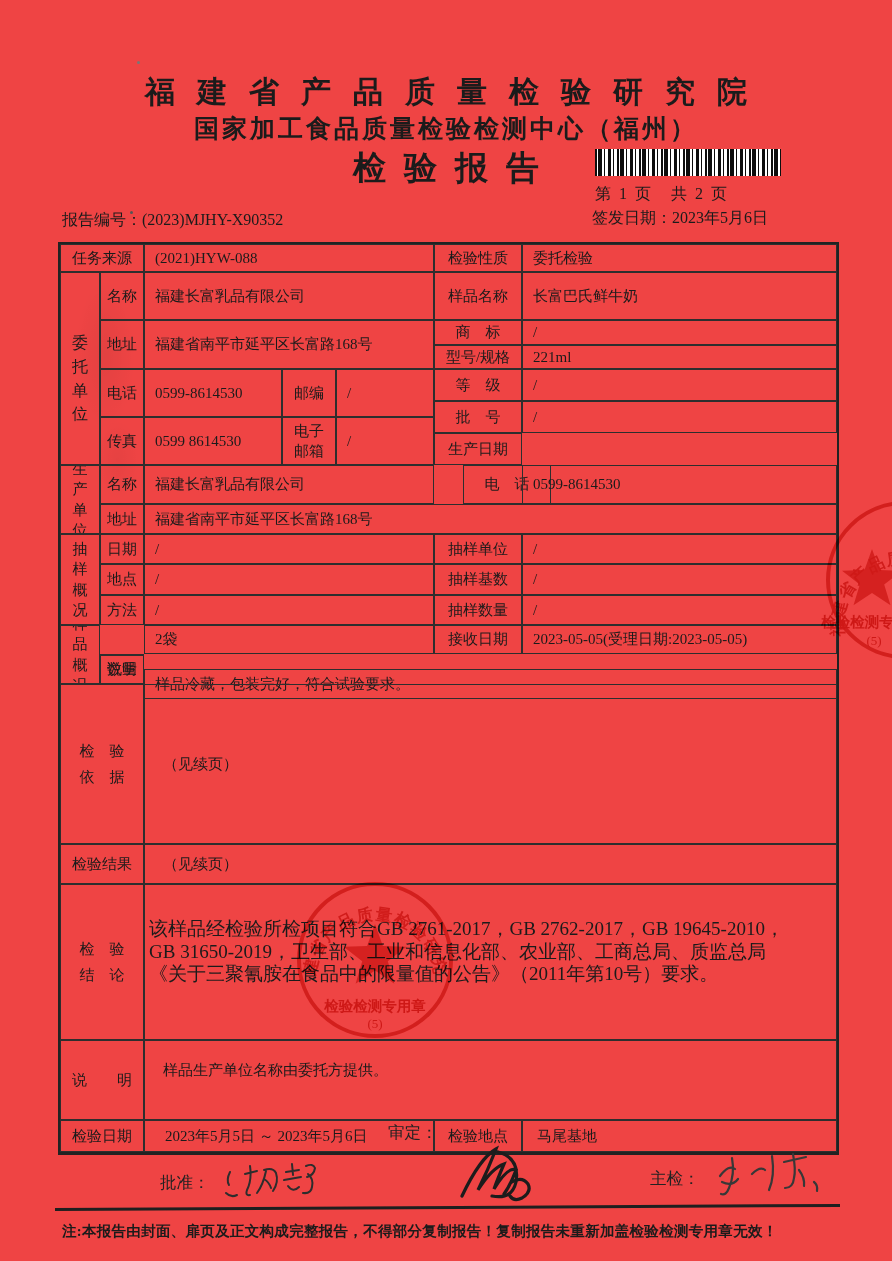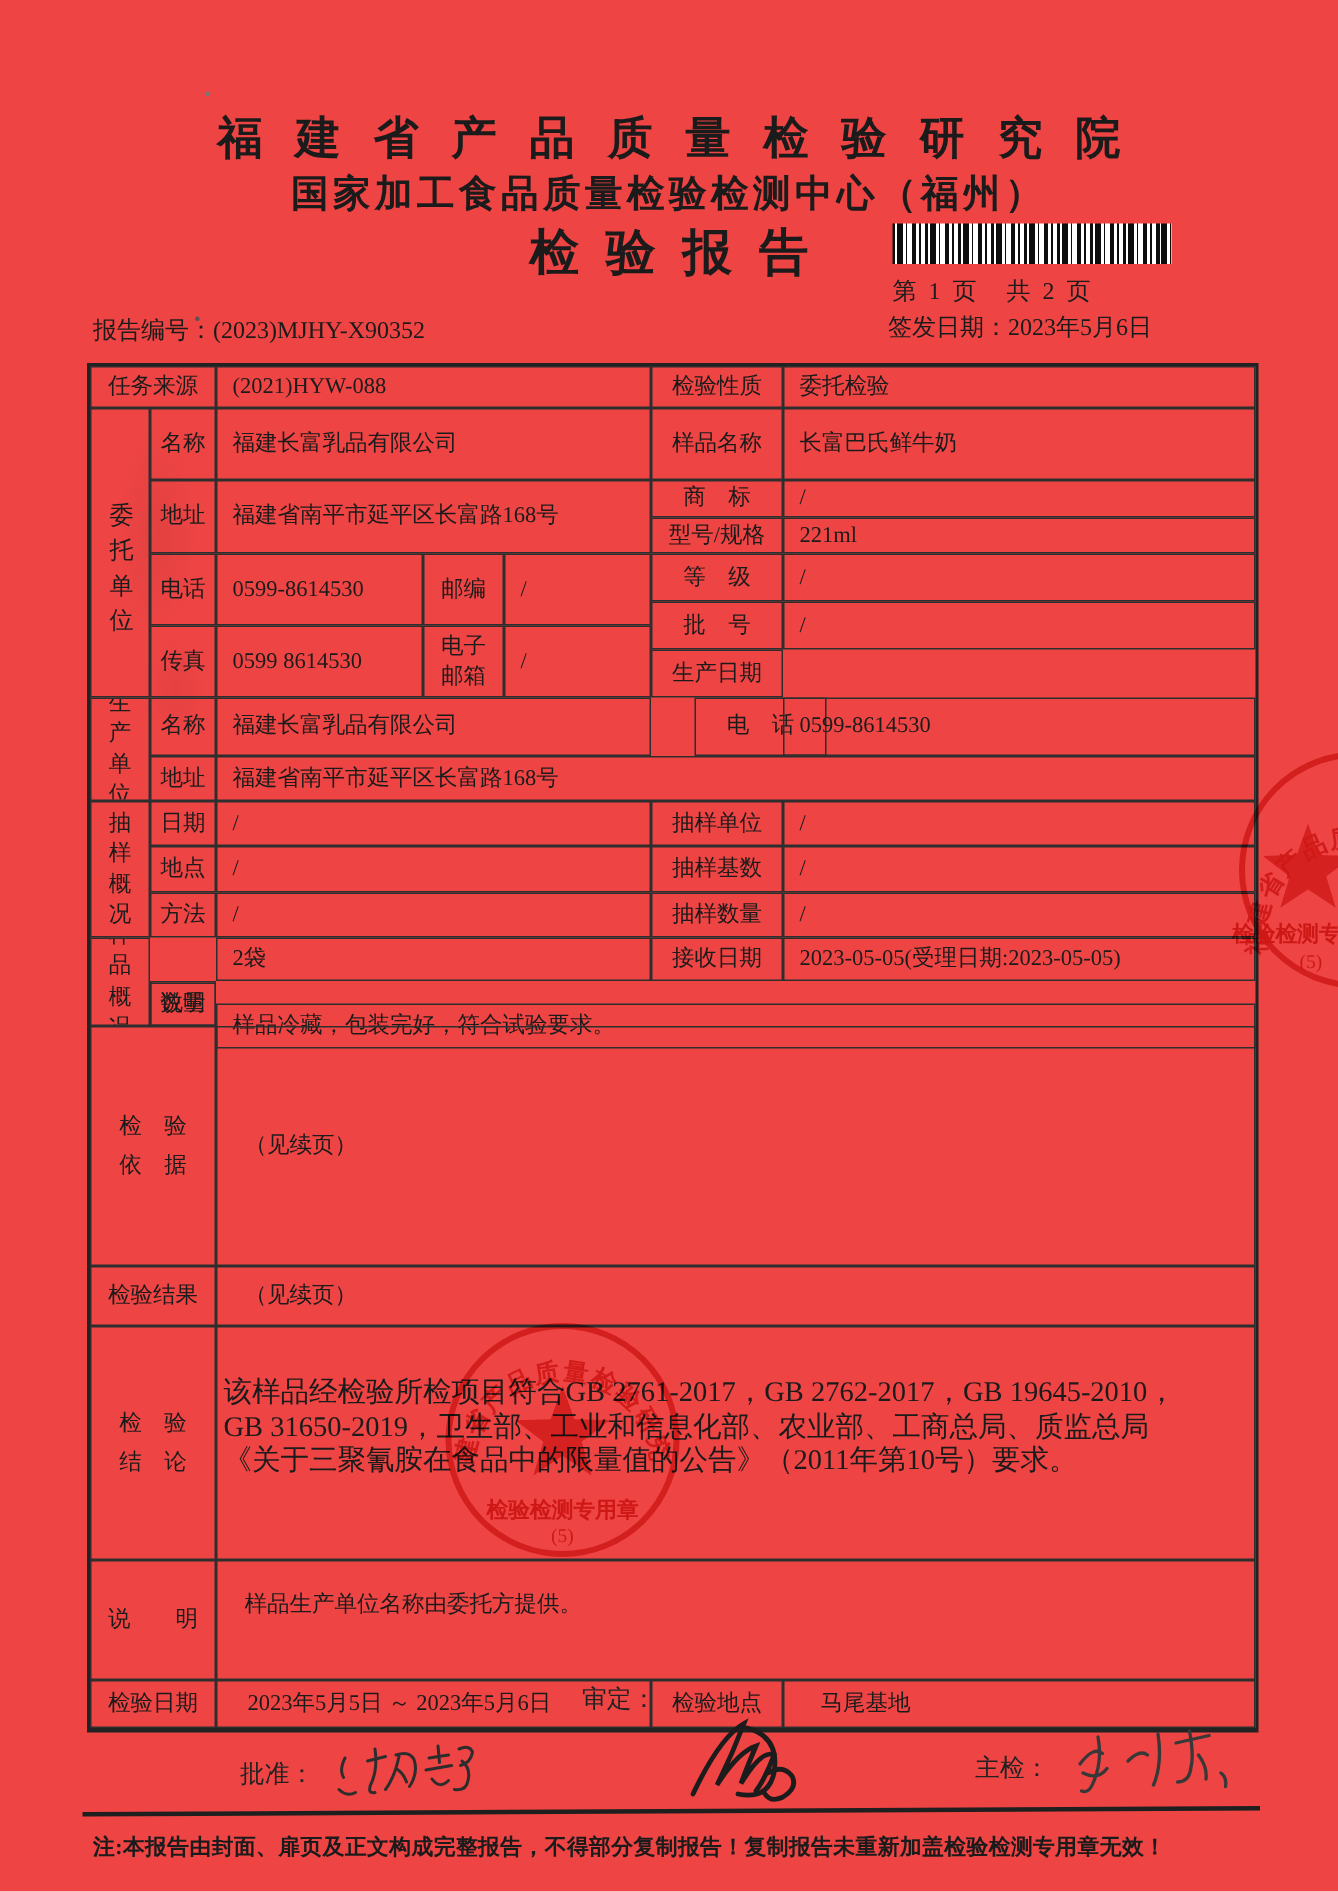--- a/index.html
+++ b/index.html
@@ -153,21 +153,21 @@
         <span>《关于三聚氰胺在食品中的限量值的公告》（2011年第10号）要求。</span>
       </div>
     </div>
 
     <div class="cell" style="left:0;top:796px;width:84px;height:80px;">说　　明</div>
     <div class="cell val topleft" style="left:84px;top:796px;width:693px;height:80px;padding-left:18px;">样品生产单位名称由委托方提供。</div>
 
     <div class="cell" style="left:0;top:876px;width:84px;height:32px;">检验日期</div>
     <div class="cell val" style="left:84px;top:876px;width:290px;height:32px;padding-left:20px;">2023年5月5日 ～ 2023年5月6日</div>
     <div class="cell" style="left:374px;top:876px;width:88px;height:32px;">检验地点</div>
-    <div class="cell val" style="left:462px;top:876px;width:315px;height:32px;padding-left:24px;">马尾基地</div>
+    <div class="cell val" style="left:462px;top:876px;width:315px;height:32px;padding-left:14px;">马尾基地</div>
   </div>
 
   <svg class="abs stamp" style="left:290px;top:875px;" width="170" height="175" viewBox="0 0 170 175">
     <circle cx="85" cy="85" r="76" fill="none" stroke="#d8423a" stroke-width="4" opacity="0.85"></circle>
     <polygon points="85,49 92.9,71.1 116.4,71.8 97.8,86.2 104.4,108.7 85,95.5 65.6,108.7 72.2,86.2 53.6,71.8 77.1,71.1" fill="#d8423a" opacity="0.8"></polygon>
     <defs>
         <path id="arcC" d="M 25,105 A 60,60 0 1 1 145,105" fill="none"></path>
       </defs>
     <text font-size="16.5" fill="#d8423a" letter-spacing="1.5" opacity="0.9" font-weight="bold">
       <textPath href="#arcC" startOffset="50%" text-anchor="middle">福建省产品质量检验研究院</textPath>

